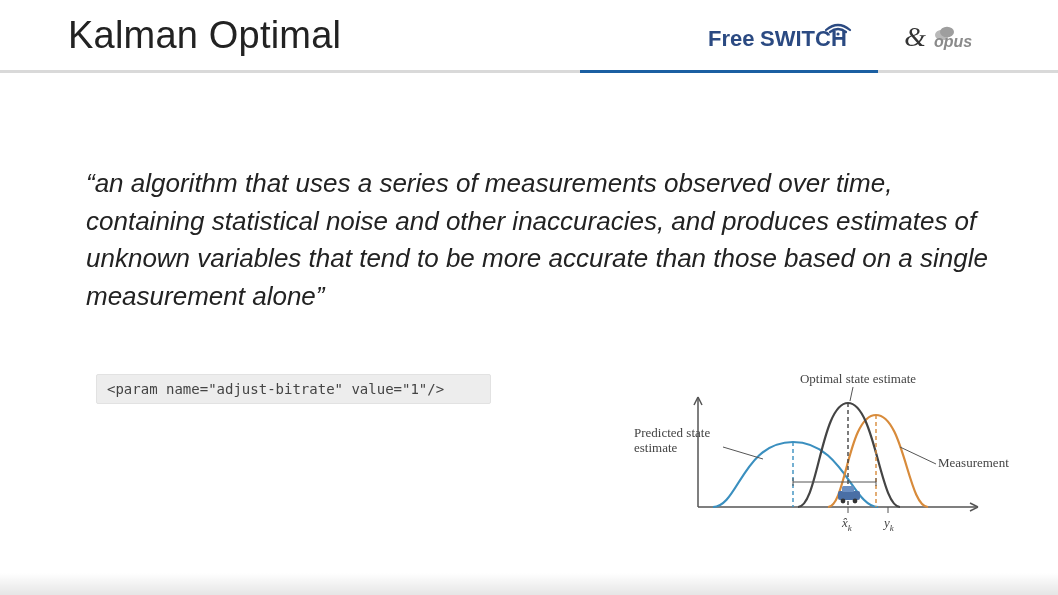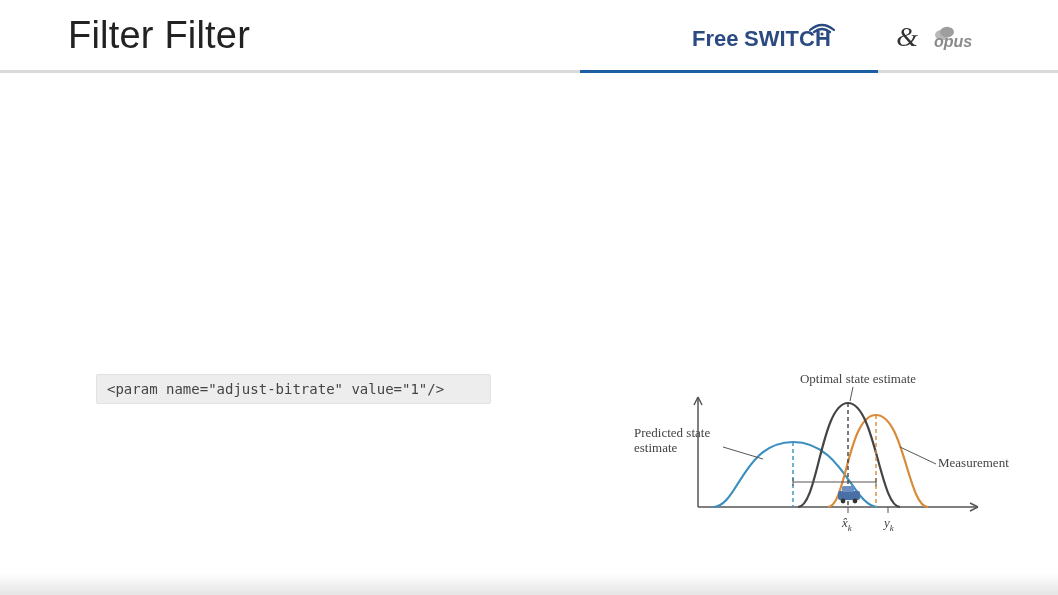--- a/index.html
+++ b/index.html
@@ -3,21 +3,21 @@
 <meta charset="utf-8">
 <style>
   * { margin: 0; padding: 0; box-sizing: border-box; }
   html, body { width: 1058px; height: 595px; font-family: Arial, Helvetica, sans-serif; background: #fff; color: #222; }
   .slide { position: relative; width: 1058px; height: 595px; overflow: hidden; }
 
   
   .header { display: flex; align-items: flex-start; justify-content: space-between; padding: 14px 56px 0 68px; }
   .title { font-size: 38px; font-weight: 400; letter-spacing: 0.2px; color: #222; }
 
-  .logos { display: flex; align-items: center; gap: 12px; padding-top: 6px; }
+  .logos { display: flex; align-items: center; gap: 4px; padding-top: 6px; }
   .fs-logo { width: 190px; height: 34px; }
   .amp { font-size: 28px; font-family: Georgia, serif; font-style: italic; color: #333; padding: 0 2px; }
   .opus-logo { width: 70px; height: 28px; }
 
   
   .rule { position: absolute; left: 0; right: 0; top: 70px; height: 3px; background: #d9d9d9; }
   .rule-accent { position: absolute; height: 3px; top: 70px; background: #1b5fa2; left: 580px; right: 180px; }
 
   
   .definition { position: absolute; left: 86px; right: 70px; top: 165px; font-size: 26px; line-height: 1.45; font-style: italic; color: #222; }
@@ -34,21 +34,21 @@
 
   
   .bottom-shadow { position: absolute; left: 0; right: 0; bottom: 0; height: 22px; background: linear-gradient(to top, rgba(0,0,0,0.10), rgba(0,0,0,0)); }
 </style>
 </head>
 <body>
 
 <div class="slide">
 
   <div class="header">
-    <div class="title">Filter Filter</div>
+    <div class="title">Kalman Optimal</div>
     <div class="logos">
 
       <svg class="fs-logo" viewBox="0 0 190 34" aria-hidden="true">
 
         <path d="M118 10 q12 -10 24 0" stroke="#2b4a82" stroke-width="2.2" fill="none" stroke-linecap="round"></path>
         <path d="M122 12 q8 -6 16 0" stroke="#2b4a82" stroke-width="2.2" fill="none" stroke-linecap="round"></path>
         <circle cx="130" cy="14" r="1.6" fill="#2b4a82"></circle>
         <text x="0" y="26" font-family="Arial" font-weight="700" font-size="22" fill="#2b4a82"><tspan>Free</tspan></text>
         <text x="52" y="26" font-family="Arial" font-weight="700" font-size="22" fill="#2b4a82"><tspan>SWITCH</tspan></text>
       </svg>
@@ -58,20 +58,21 @@
         <ellipse cx="10" cy="12" rx="7" ry="5.2" fill="#b9b9b9"></ellipse>
         <ellipse cx="15" cy="9" rx="7" ry="5.2" fill="#9e9e9e"></ellipse>
         <text x="2" y="24" font-family="Arial" font-weight="700" font-style="italic" font-size="16" fill="#8a8a8a">opus</text>
       </svg>
     </div>
   </div>
 
   <div class="rule"></div>
   <div class="rule-accent"></div>
 
+  <div class="definition">“an algorithm that uses a series of measurements observed over time, containing statistical noise and other inaccuracies, and produces estimates of unknown variables that tend to be more accurate than those based on a single measurement alone”</div>
 
   <div class="codebox">
     <code>&lt;param name="adjust-bitrate" value="1"/&gt;</code>
   </div>
 
   <div class="diagram">
     <svg viewBox="0 0 400 180">
 
       <line x1="70" y1="140" x2="350" y2="140" stroke="#555" stroke-width="1.5"></line>
       <line x1="70" y1="140" x2="70" y2="30" stroke="#555" stroke-width="1.5"></line>

